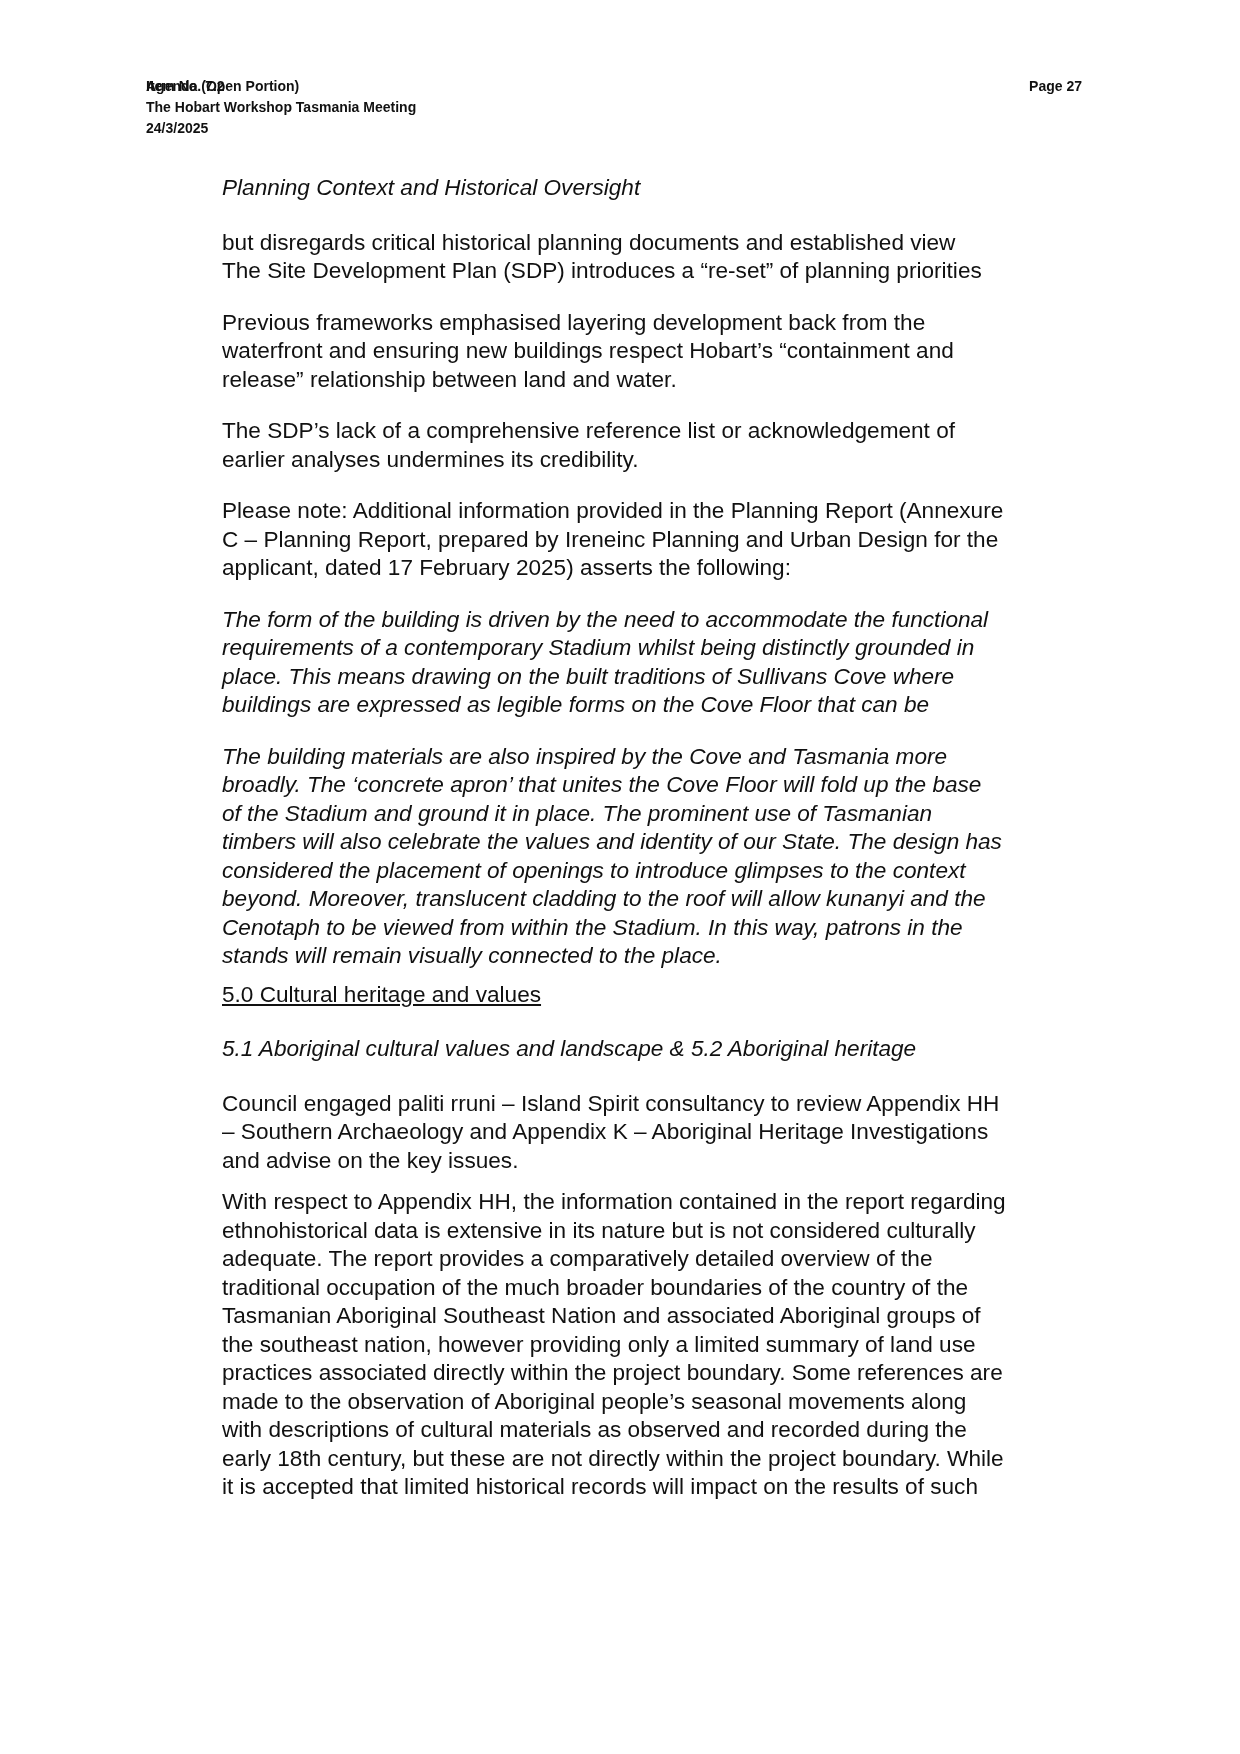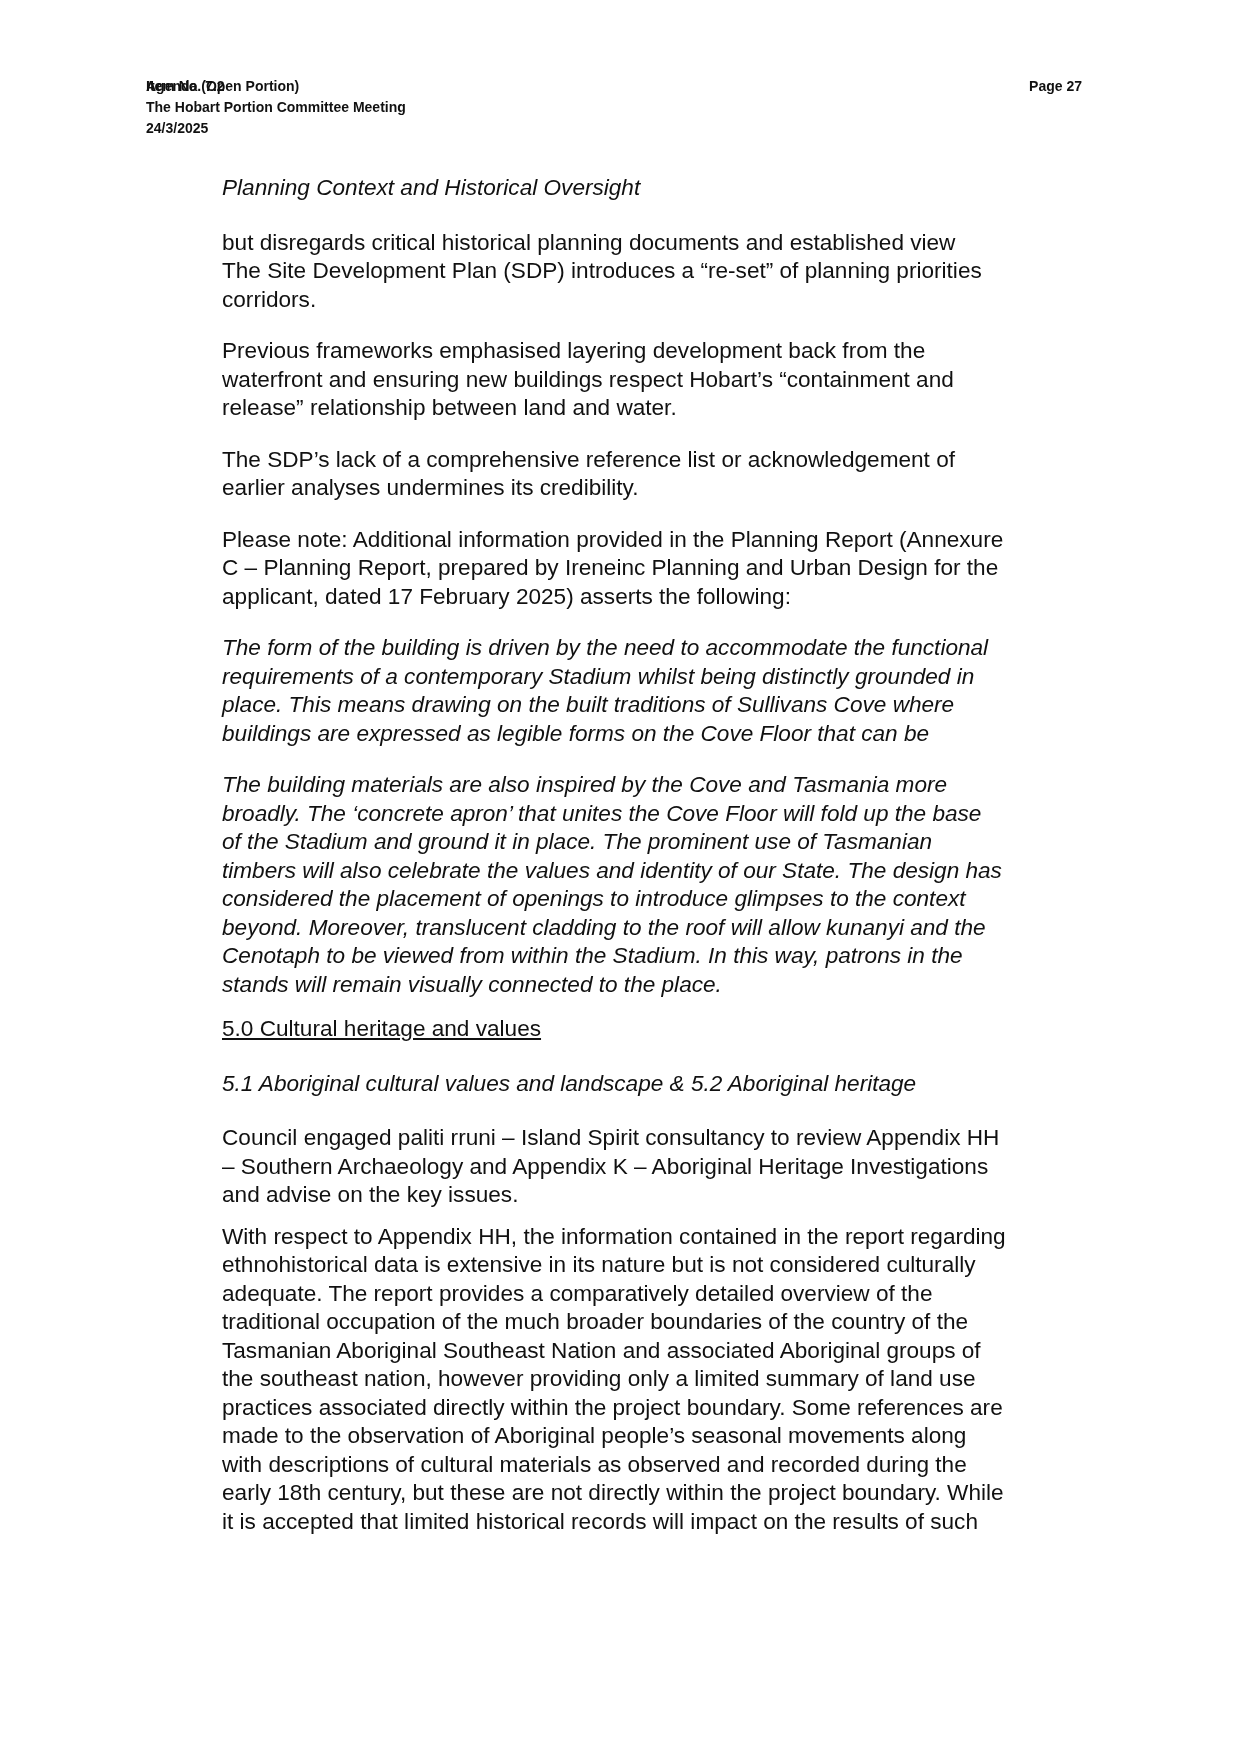--- a/index.html
+++ b/index.html
@@ -14,33 +14,32 @@
     .it { font-style: italic; }
     .ul { text-decoration: underline; }
   </style>
 </head>
 <body>
 
 <div class="header">
   <div class="left">Item No. 7.2</div>
   <div class="center">
     <div>Agenda (Open Portion)</div>
-    <div>The Hobart Portion Committee Meeting</div>
+    <div>The Hobart Workshop Tasmania Meeting</div>
     <div>24/3/2025</div>
   </div>
   <div class="right">Page 27</div>
 </div>
 
 <div class="content">
   <p class="it" style="margin-bottom:26px">Planning Context and Historical Oversight</p>
 
   <p style="margin-bottom:23px">
     <span class="line">but disregards critical historical planning documents and established view</span>
     <span class="line">The Site Development Plan (SDP) introduces a “re-set” of planning priorities</span>
-    <span class="line">corridors.</span>
   </p>
 
   <p style="margin-bottom:23px">
     <span class="line">Previous frameworks emphasised layering development back from the</span>
     <span class="line">waterfront and ensuring new buildings respect Hobart’s “containment and</span>
     <span class="line">release” relationship between land and water.</span>
   </p>
 
   <p style="margin-bottom:23px">
     <span class="line">The SDP’s lack of a comprehensive reference list or acknowledgement of</span>
@@ -53,21 +52,21 @@
     <span class="line">applicant, dated 17 February 2025) asserts the following:</span>
   </p>
 
   <p class="it" style="margin-bottom:23px">
     <span class="line">The form of the building is driven by the need to accommodate the functional</span>
     <span class="line">requirements of a contemporary Stadium whilst being distinctly grounded in</span>
     <span class="line">place. This means drawing on the built traditions of Sullivans Cove where</span>
     <span class="line">buildings are expressed as legible forms on the Cove Floor that can be</span>
   </p>
 
-  <p class="it" style="margin-bottom:16px">
+  <p class="it" style="margin-bottom:10px">
     <span class="line">The building materials are also inspired by the Cove and Tasmania more</span>
     <span class="line">broadly. The ‘concrete apron’ that unites the Cove Floor will fold up the base</span>
     <span class="line">of the Stadium and ground it in place. The prominent use of Tasmanian</span>
     <span class="line">timbers will also celebrate the values and identity of our State. The design has</span>
     <span class="line">considered the placement of openings to introduce glimpses to the context</span>
     <span class="line">beyond. Moreover, translucent cladding to the roof will allow kunanyi and the</span>
     <span class="line">Cenotaph to be viewed from within the Stadium. In this way, patrons in the</span>
     <span class="line">stands will remain visually connected to the place.</span>
   </p>
 

